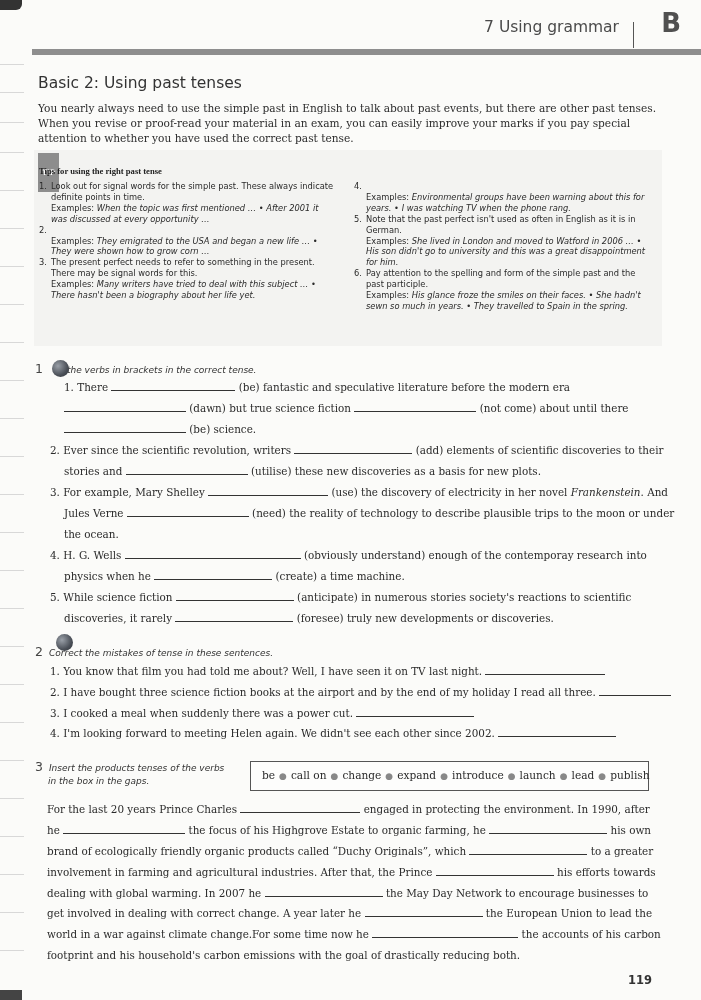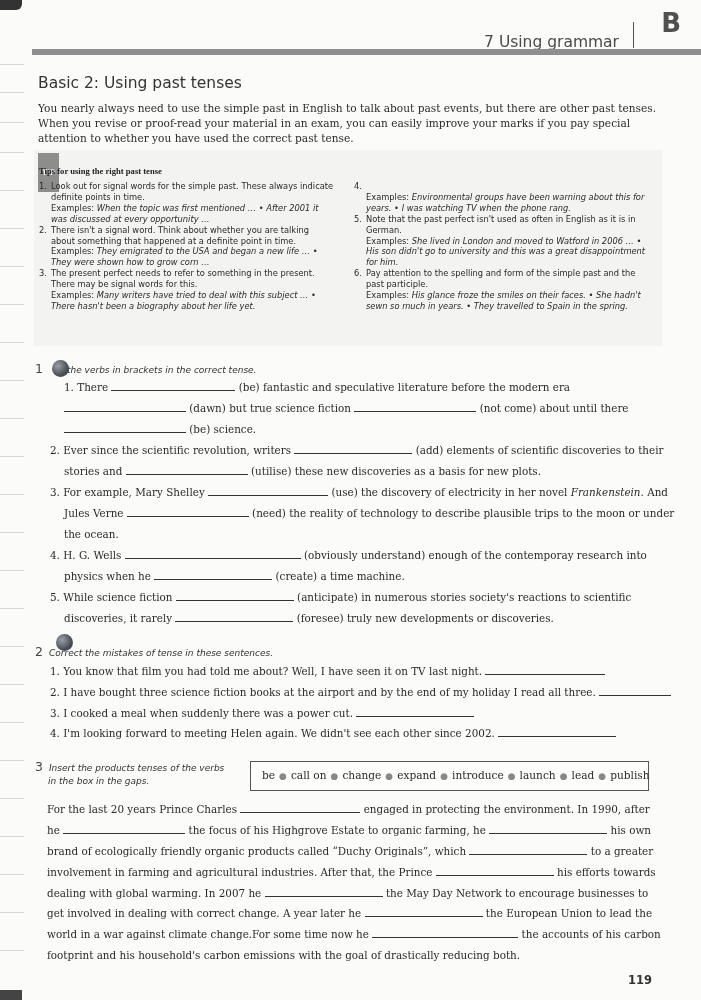--- a/index.html
+++ b/index.html
@@ -5,21 +5,21 @@
   * { box-sizing: border-box; margin: 0; padding: 0; }
   html, body { width: 701px; height: 1000px; overflow: hidden; background: #fbfbf9; }
   body { position: relative; font-family: "DejaVu Serif", serif; color: #2a2a2a; }
 
   .margin-lines { position: absolute; left: 0; top: 0; width: 26px; height: 1000px; }
   .margin-lines .ml { position: absolute; left: 0; width: 24px; height: 1px; background: #d8d8d8; }
   .corner-mark { position: absolute; left: 0; top: 0; width: 22px; height: 10px; background: #333; border-radius: 0 0 6px 0; }
   .corner-mark-b { position: absolute; left: 0; top: 990px; width: 22px; height: 10px; background: #444; }
 
   .header { position: absolute; left: 30px; top: 0; width: 671px; height: 54px; }
-  .chapter-title { position: absolute; right: 82px; top: 18px; font-family: "DejaVu Sans", sans-serif; font-size: 15.5px; color: #4a4a4a; margin-top: 15px; }
+  .chapter-title { position: absolute; right: 82px; top: 18px; font-family: "DejaVu Sans", sans-serif; font-size: 15.5px; color: #4a4a4a; }
   .header-divider { position: absolute; left: 603px; top: 22px; width: 1px; height: 26px; background: #555; }
   .section-letter { position: absolute; right: 20px; top: 8px; font-family: "DejaVu Sans", sans-serif; font-weight: bold; font-size: 26px; color: #505050; }
   .header-bar { position: absolute; left: 32px; top: 49px; width: 669px; height: 6px; background: #8e8e8e; }
 
   .page-title { position: absolute; left: 38px; top: 74px; font-family: "DejaVu Sans", sans-serif; font-size: 15.5px; color: #333; }
   .intro { position: absolute; left: 38px; top: 101px; width: 620px; font-size: 10.6px; line-height: 15px; color: #2c2c2c; }
 
   .tip-box { position: absolute; left: 34px; top: 150px; width: 628px; height: 196px; background: #f3f3f1; }
   .tip-badge { position: absolute; left: 4px; top: 3px; background: #8d8d8d; color: #fff; font-family: "DejaVu Sans", sans-serif; font-weight: bold; font-size: 7.5px; padding: 15px 4px; }
   .tip-heading { position: absolute; left: 5px; top: 16px; font-family: Liberation Serif, serif; font-weight: bold; font-size: 8.6px; color: #222; }
@@ -90,21 +90,21 @@
 <div class="tip-box">
   <div class="tip-badge">TIP</div>
   <div class="tip-heading">Tips for using the right past tense</div>
   <div class="tip-col left">
     <div class="tip-item">
       <span class="tip-num">1.</span>
       <div class="tip-body"><span>Look out for signal words for the simple past. These always indicate definite points in time.</span><br><span>Examples:</span> <em>When the topic was first mentioned … • After 2001 it was discussed at every opportunity …</em></div>
     </div>
     <div class="tip-item">
       <span class="tip-num">2.</span>
-      <div class="tip-body"><span>There isn't a signal word. Think about whether you are talking about something that happened at a definite point in time.</span><br><span>Examples:</span> <em>They emigrated to the USA and began a new life … • They were shown how to grow corn …</em></div>
+      <div class="tip-body"><br><span>Examples:</span> <em>They emigrated to the USA and began a new life … • They were shown how to grow corn …</em></div>
     </div>
     <div class="tip-item">
       <span class="tip-num">3.</span>
       <div class="tip-body"><span>The present perfect needs to refer to something in the present. There may be signal words for this.</span><br><span>Examples:</span> <em>Many writers have tried to deal with this subject … • There hasn't been a biography about her life yet.</em></div>
     </div>
   </div>
   <div class="tip-col right">
     <div class="tip-item">
       <span class="tip-num">4.</span>
       <div class="tip-body"><br><span>Examples:</span> <em>Environmental groups have been warning about this for years. • I was watching TV when the phone rang.</em></div>

